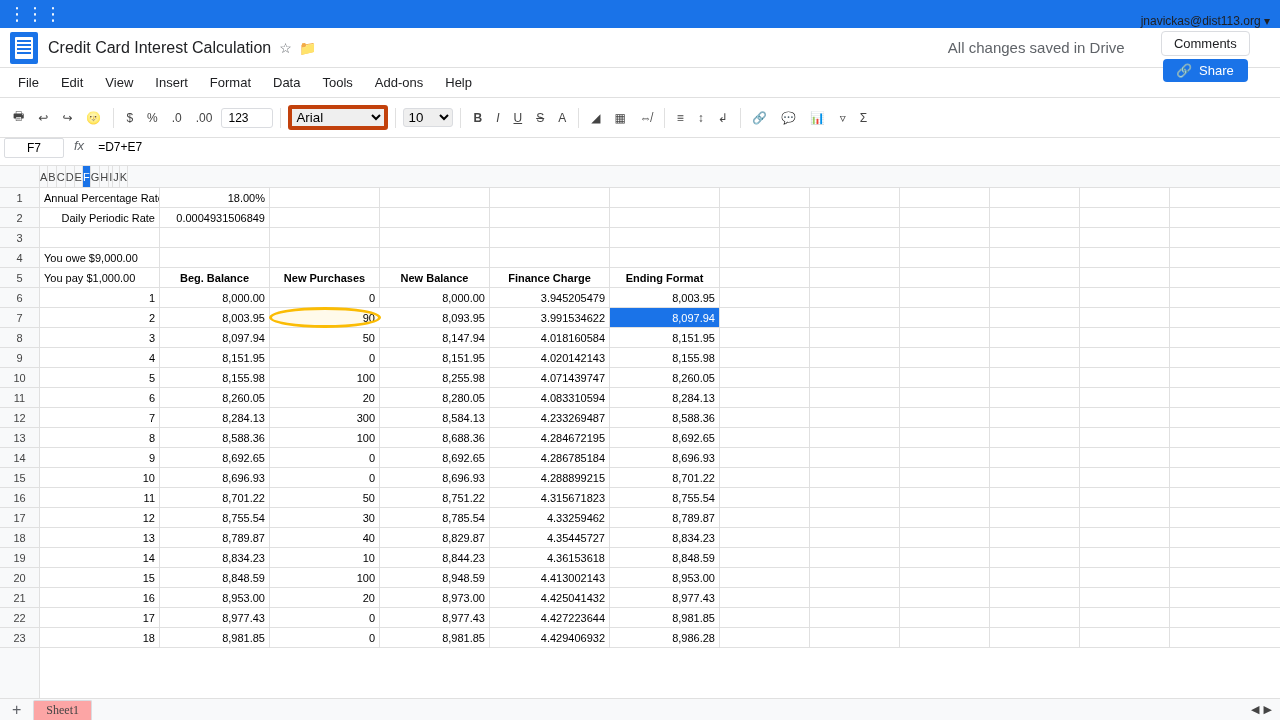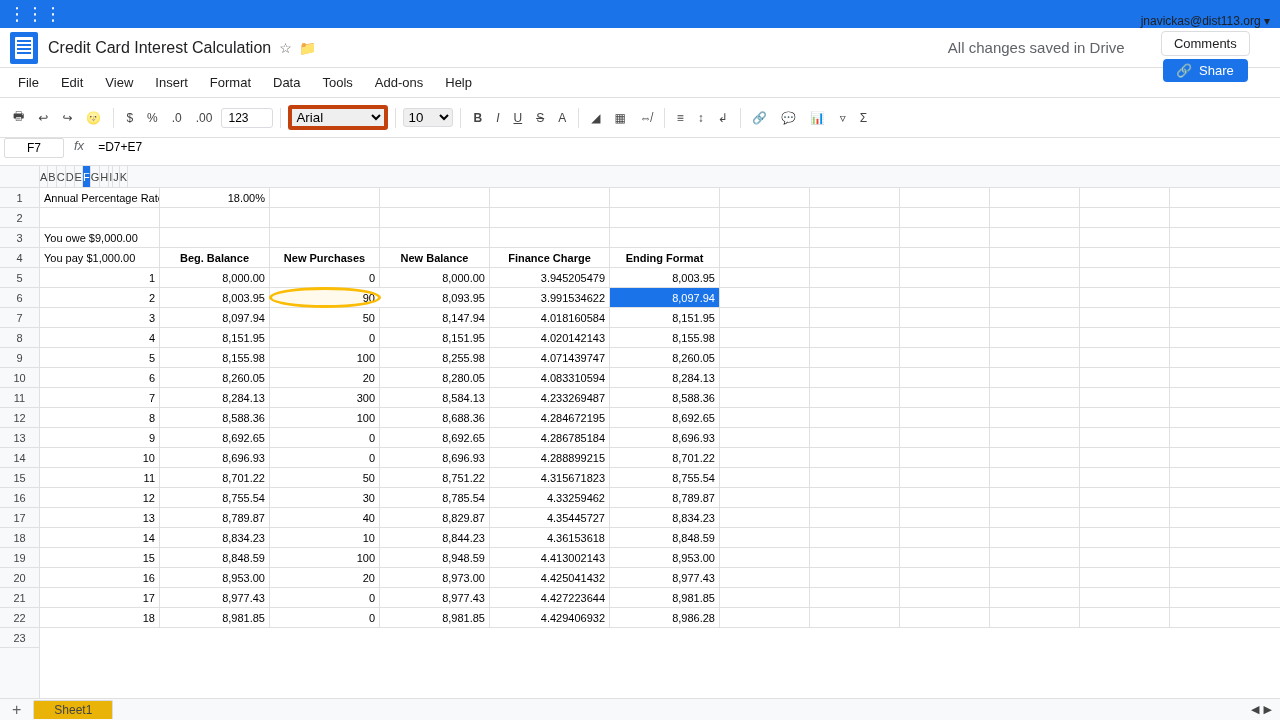--- a/index.html
+++ b/index.html
@@ -74,21 +74,21 @@
     
     .cell-circle-highlight {
       outline: 3px solid #fbbc04 !important;
       outline-offset: -2px;
       border-radius: 50% !important;
       background: rgba(251,188,4,0.08) !important;
     }
 
     
     #bottom-bar { height: 22px; background: #f8f9fa; border-top: 1px solid #e0e0e0; display: flex; align-items: center; padding: 0 8px; font-size: 11px; color: #444; gap: 8px; }
-    #sheet-tab { background: #eab308; border: 1px solid #dadce0; border-bottom: none; padding: 2px 20px; font-size: 12px; cursor: pointer; border-radius: 2px 2px 0 0; }
+    #sheet-tab { background: #fca5a5; border: 1px solid #dadce0; border-bottom: none; padding: 2px 12px; font-size: 12px; cursor: pointer; border-radius: 2px 2px 0 0; font-family: Liberation Serif, serif; }
     #add-sheet { cursor: pointer; font-size: 16px; color: #5f6368; padding: 0 4px; }
     #scrollbar-area { margin-left: auto; display: flex; align-items: center; gap: 4px; }
 
     
     .cell-blue-bg { background: #1a73e8 !important; color: white !important; }
 
     
     .header-cell { font-weight: bold; }
   </style>
 </head>
@@ -230,20 +230,33 @@
           <div class="cell col-d"></div>
           <div class="cell col-e"></div>
           <div class="cell col-f"></div>
           <div class="cell col-g"></div>
           <div class="cell col-h"></div>
           <div class="cell col-i"></div>
           <div class="cell col-j"></div>
           <div class="cell col-k"></div>
         </div>
         <div class="grid-row">
+          <div class="cell col-a text-right">Daily Periodic Rate</div>
+          <div class="cell col-b text-right">0.0004931506849</div>
+          <div class="cell col-c"></div>
+          <div class="cell col-d"></div>
+          <div class="cell col-e"></div>
+          <div class="cell col-f"></div>
+          <div class="cell col-g"></div>
+          <div class="cell col-h"></div>
+          <div class="cell col-i"></div>
+          <div class="cell col-j"></div>
+          <div class="cell col-k"></div>
+        </div>
+        <div class="grid-row">
           <div class="cell col-a"></div>
           <div class="cell col-b"></div>
           <div class="cell col-c"></div>
           <div class="cell col-d"></div>
           <div class="cell col-e"></div>
           <div class="cell col-f"></div>
           <div class="cell col-g"></div>
           <div class="cell col-h"></div>
           <div class="cell col-i"></div>
           <div class="cell col-j"></div>

